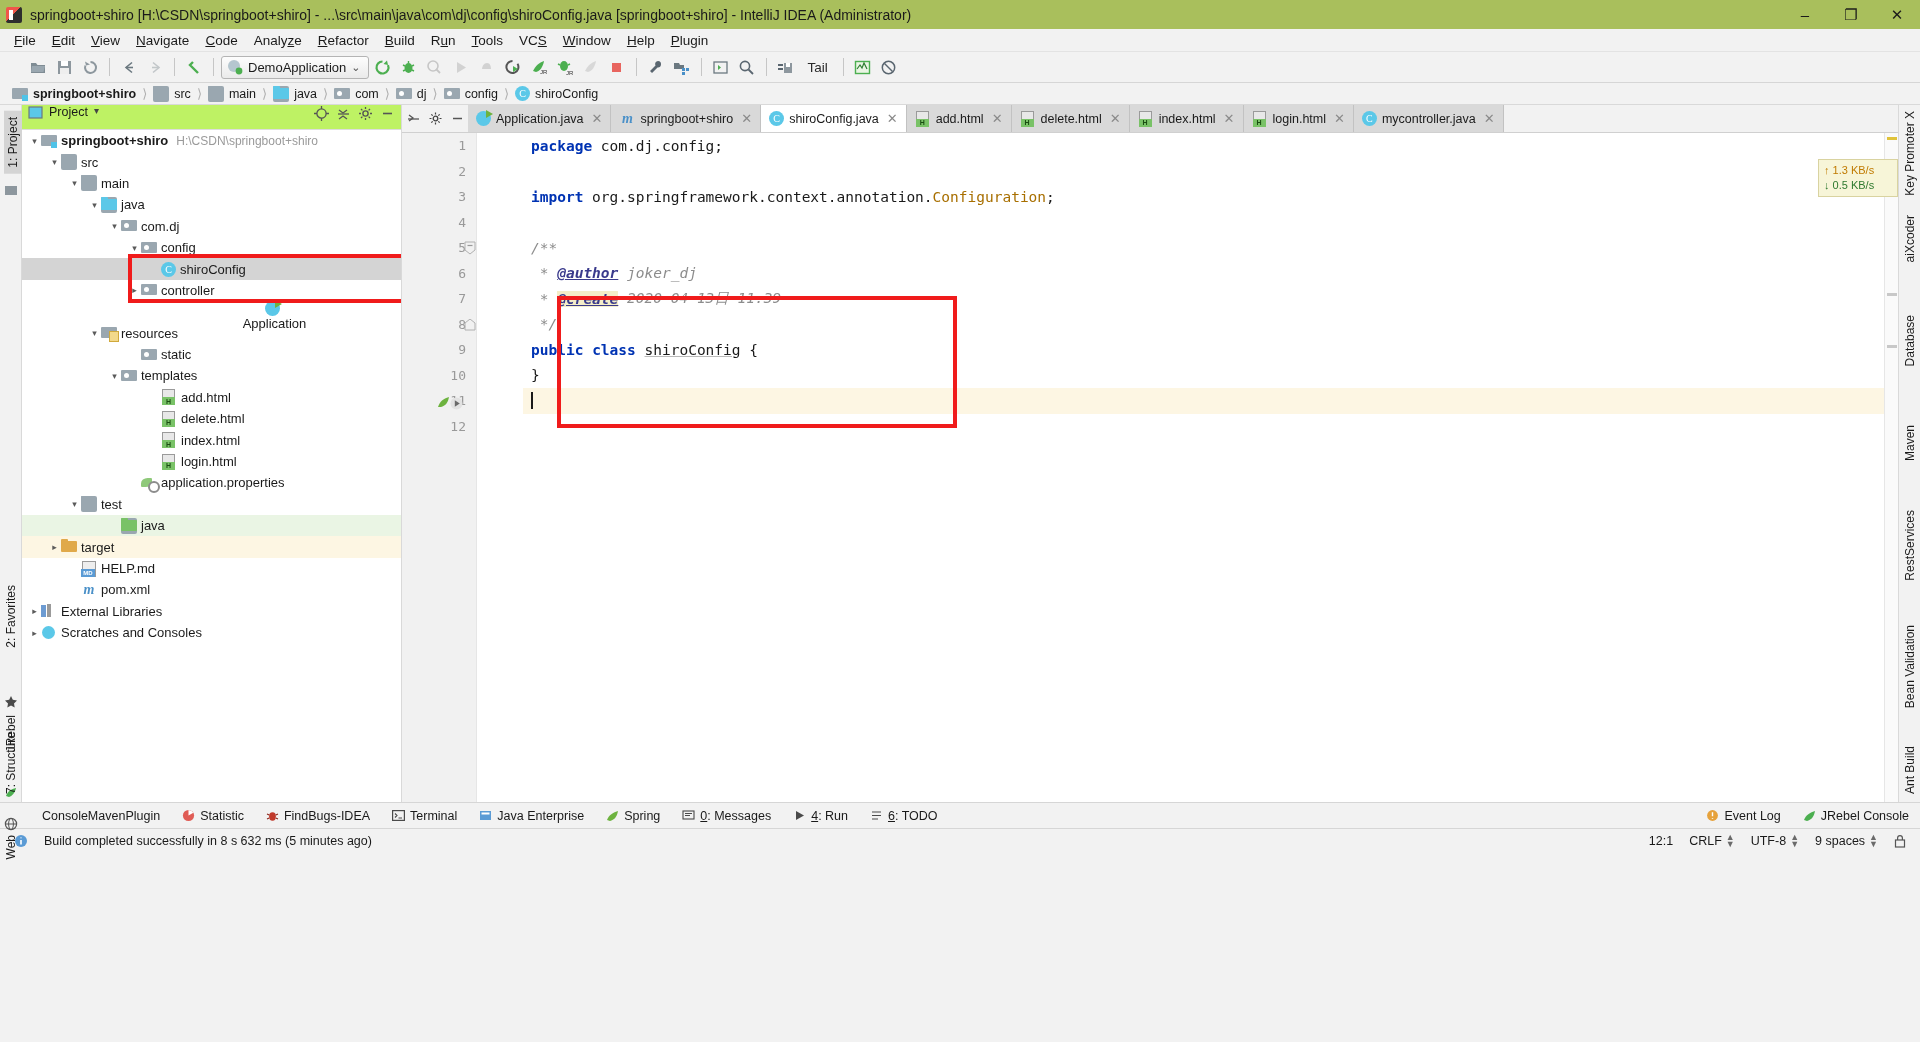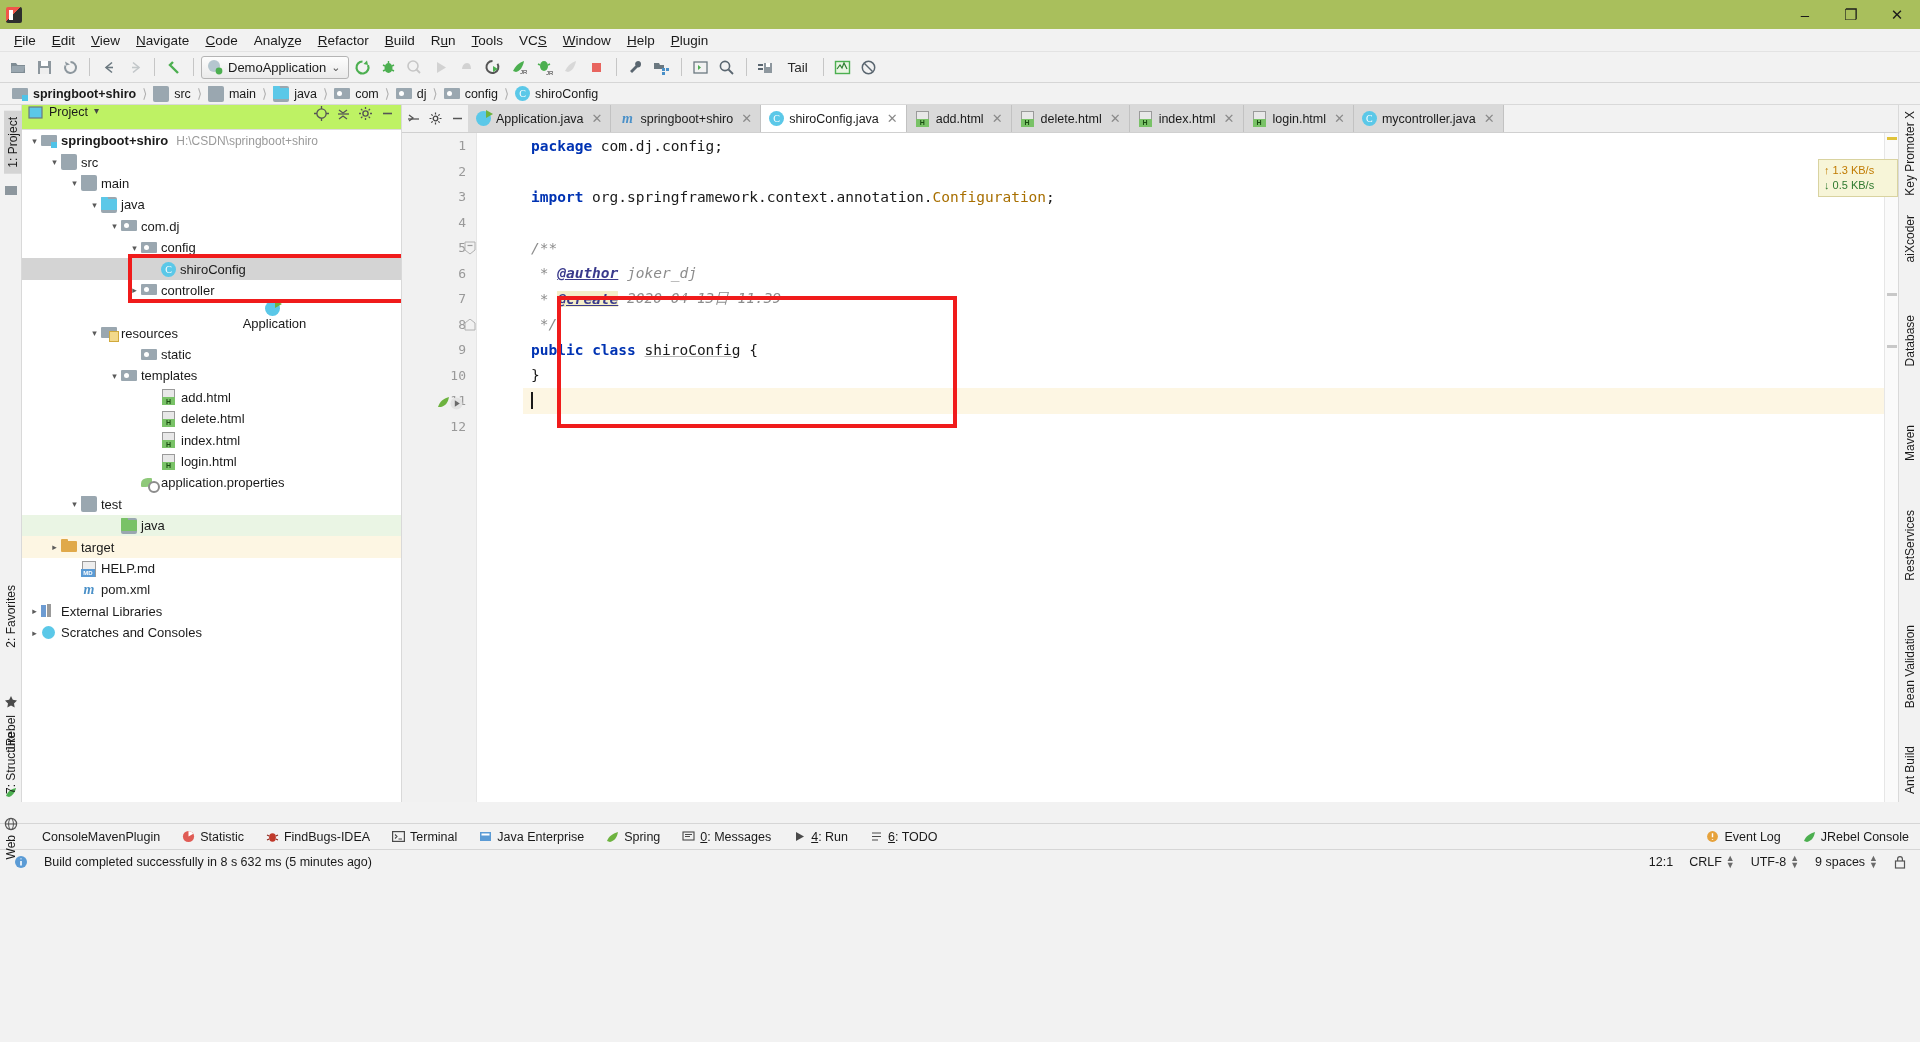--- a/index.html
+++ b/index.html
@@ -41,21 +41,21 @@
     border-bottom: 1px solid #e3e3e3;
   }
   #menubar .mi {
     font-size: 13.5px; color: #1a1a1a; padding: 16px 8px; white-space: nowrap;
   }
   #menubar .mi u { text-decoration: underline; }
 
   
   #toolbar {
     height: 31px; background: #f2f2f2; display: flex; align-items: center;
-    padding-left: 6px; gap: 2px; border-bottom: 1px solid #d6d6d6;
+    padding-left: 6px; gap: 2px; border-bottom: 1px solid #d6d6d6; margin-left: 20px;
   }
   .tbtn {
     width: 24px; height: 24px; display: flex; align-items: center; justify-content: center;
     border-radius: 3px;
   }
   .tbtn.dim { opacity: .35; }
   .tbsep { width: 1px; height: 18px; background: #c6c6c6; margin: 0 5px; }
   #runconfig {
     display: flex; align-items: center; gap: 5px;
     height: 23px; padding: 0 7px 0 5px;
@@ -230,21 +230,21 @@
   
   .redbox { position: absolute; border: 4px solid #f01b1b; pointer-events: none; z-index: 20; }
 
   
   #rstrip { width: 22px; background: #f2f2f2; border-left: 1px solid #d9d9d9;
             position: relative; flex: none; }
 
   
   #toolwin {
     height: 26px; background: #f2f2f2; display: flex; align-items: center;
-    border-top: 1px solid #d6d6d6; padding-left: 26px; gap: 0; margin-top: 21px;
+    border-top: 1px solid #d6d6d6; padding-left: 26px; gap: 0;
   }
   #toolwin .twi {
     display: flex; align-items: center; gap: 5px; padding: 0 11px;
     font-size: 12.5px; color: #1a1a1a; white-space: nowrap; height: 100%;
   }
   #toolwin .spacer { flex: 1; }
   #toolwin u { text-decoration: underline; }
 
   #statusbar {
     height: 24px; background: #f2f2f2; display: flex; align-items: center;
@@ -255,20 +255,21 @@
   #statusbar .spacer { flex: 1; }
   #statusbar .updown { font-size: 9px; color: #6a6a6a; line-height:7px; display:flex; flex-direction:column; }
 
   svg { display: block; }
 </style>
 </head>
 <body>
 
 <div id="titlebar">
   <div class="app-icon"></div>
+  <div class="title-text">springboot+shiro [H:\CSDN\springboot+shiro] - ...\src\main\java\com\dj\config\shiroConfig.java [springboot+shiro] - IntelliJ IDEA (Administrator)</div>
   <div id="winbtns">
     <div class="wb">–</div>
     <div class="wb">❐</div>
     <div class="wb close">✕</div>
   </div>
 </div>
 
 <div id="menubar">
   <div class="mi"><u>F</u><span>ile</span></div>
   <div class="mi"><u>E</u>dit</div>

